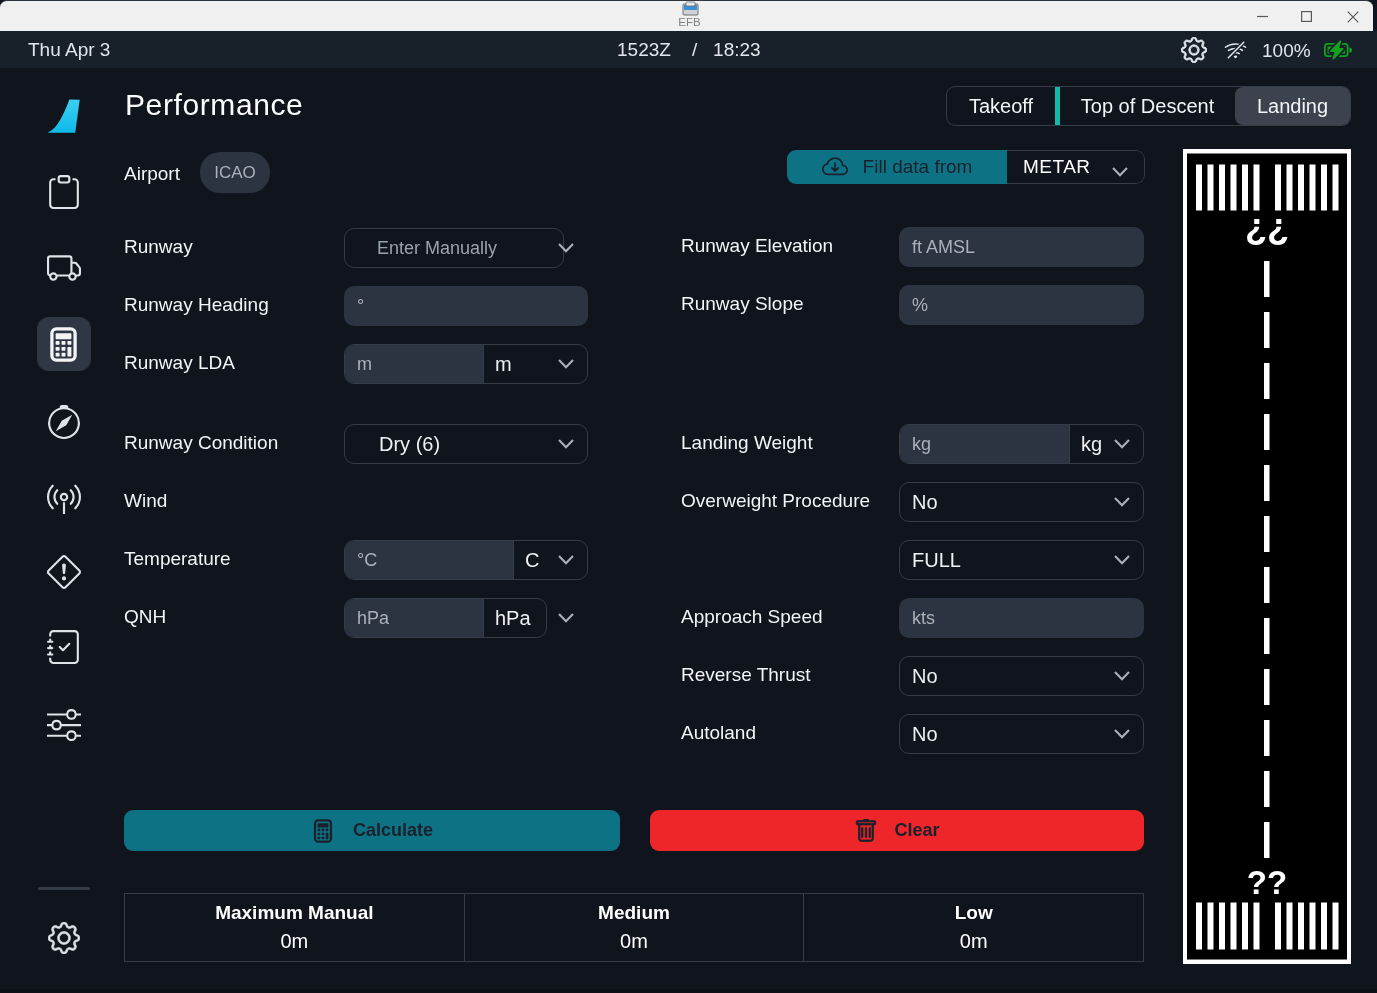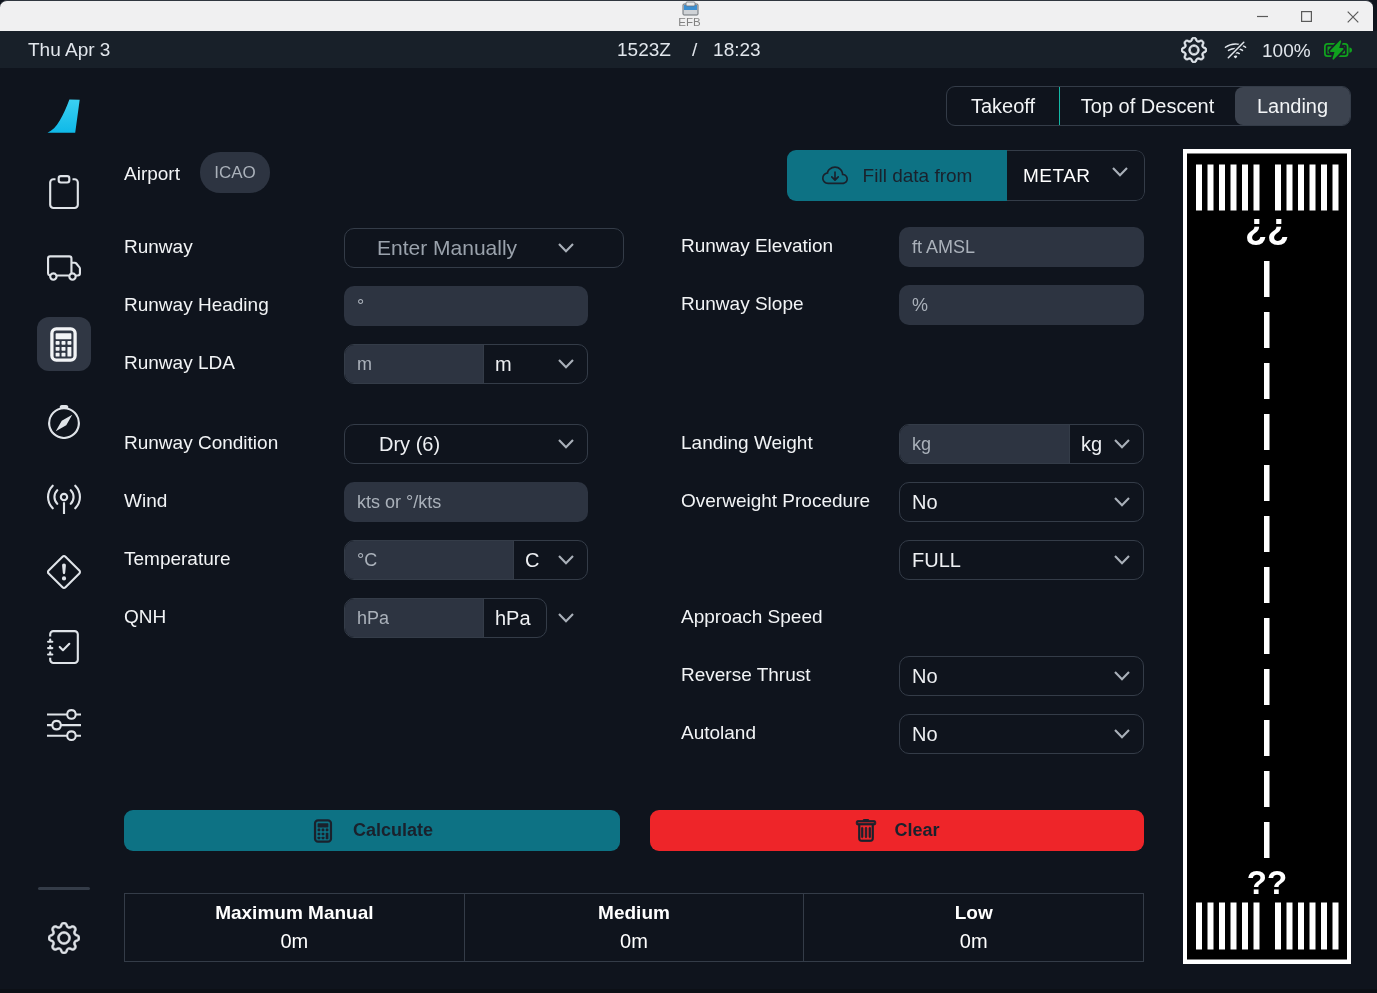--- a/index.html
+++ b/index.html
@@ -149,46 +149,47 @@
       <path fill-rule="evenodd" d="M11.5 2a1.5 1.5 0 1 0 0 3 1.5 1.5 0 0 0 0-3zM9.05 3a2.5 2.5 0 0 1 4.9 0H16v1h-2.05a2.5 2.5 0 0 1-4.9 0H0V3h9.05zM4.5 7a1.5 1.5 0 1 0 0 3 1.5 1.5 0 0 0 0-3zM2.05 8a2.5 2.5 0 0 1 4.9 0H16v1H6.95a2.5 2.5 0 0 1-4.9 0H0V8h2.05zm9.45 4a1.5 1.5 0 1 0 0 3 1.5 1.5 0 0 0 0-3zm-2.45 1a2.5 2.5 0 0 1 4.9 0H16v1h-2.05a2.5 2.5 0 0 1-4.9 0H0v-1h9.05z"></path>
     </svg>
 
   <div class="abs" style="left:38px; top:887px; width:52px; height:3px; background:#343c48; border-radius:2px;"></div>
 
   <svg class="abs" style="left:48px; top:922px;" width="32" height="32" viewBox="0 0 16 16" fill="#dfe3e8" stroke="#dfe3e8" stroke-width="0.3">
       <path d="M8 4.754a3.246 3.246 0 1 0 0 6.492 3.246 3.246 0 0 0 0-6.492zM5.754 8a2.246 2.246 0 1 1 4.492 0 2.246 2.246 0 0 1-4.492 0z"></path>
       <path d="M9.796 1.343c-.527-1.79-3.065-1.79-3.592 0l-.094.319a.873.873 0 0 1-1.255.52l-.292-.16c-1.64-.892-3.433.902-2.54 2.541l.159.292a.873.873 0 0 1-.52 1.255l-.319.094c-1.79.527-1.79 3.065 0 3.592l.319.094a.873.873 0 0 1 .52 1.255l-.16.292c-.892 1.64.901 3.434 2.541 2.54l.292-.159a.873.873 0 0 1 1.255.52l.094.319c.527 1.79 3.065 1.79 3.592 0l.094-.319a.873.873 0 0 1 1.255-.52l.292.16c1.64.893 3.434-.902 2.54-2.541l-.159-.292a.873.873 0 0 1 .52-1.255l.319-.094c1.79-.527 1.79-3.065 0-3.592l-.319-.094a.873.873 0 0 1-.52-1.255l.16-.292c.893-1.64-.902-3.433-2.541-2.54l-.292.159a.873.873 0 0 1-1.255-.52l-.094-.319zm-2.633.283c.246-.835 1.428-.835 1.674 0l.094.319a1.873 1.873 0 0 0 2.693 1.115l.291-.16c.764-.415 1.6.42 1.184 1.185l-.159.292a1.873 1.873 0 0 0 1.116 2.692l.318.094c.835.246.835 1.428 0 1.674l-.319.094a1.873 1.873 0 0 0-1.115 2.693l.16.291c.415.764-.42 1.6-1.185 1.184l-.291-.159a1.873 1.873 0 0 0-2.693 1.116l-.094.318c-.246.835-1.428.835-1.674 0l-.094-.319a1.873 1.873 0 0 0-2.692-1.115l-.292.16c-.764.415-1.6-.42-1.184-1.185l.159-.291A1.873 1.873 0 0 0 1.945 8.93l-.319-.094c-.835-.246-.835-1.428 0-1.674l.319-.094A1.873 1.873 0 0 0 3.06 4.377l-.16-.292c-.415-.764.42-1.6 1.185-1.184l.292.159a1.873 1.873 0 0 0 2.692-1.115l.094-.319z"></path>
     </svg>
 
+  <div class="abs" style="left:125px; top:88px; color:#fbfcfd; font-size:30px; font-weight:500; letter-spacing:0.6px;">Performance</div>
 
   <div class="abs" style="left:946px; top:86px; width:405px; height:40px; border:1px solid #343c48; border-radius:9px; display:flex; color:#f2f4f6; font-size:20px;">
-    <div style="width:113px; display:flex; align-items:center; justify-content:center; border-right:1px solid #14b8a6;">Takeoff</div>
+    <div style="width:113px; display:flex; align-items:center; justify-content:center; border-right:5px solid #14b8a6;">Takeoff</div>
     <div style="width:175px; display:flex; align-items:center; justify-content:center;">Top of Descent</div>
     <div style="width:115px; display:flex; align-items:center; justify-content:center; background:#3c434f; border-radius:8px;">Landing</div>
   </div>
 
   <div class="label" style="left:124px; top:152px; line-height:44px;">Airport</div>
   <div class="input" style="left:200px; top:152px; width:70px; height:41px; line-height:41px; text-align:center; padding-left:0; font-size:17px;border-radius:20px;">ICAO</div>
 
-  <div class="abs" style="left:787px; top:150px; width:358px; height:51px; border-radius:9px; overflow:hidden; display:flex;">
+  <div class="abs" style="left:787px; top:150px; width:358px; height:34px; border-radius:9px; overflow:hidden; display:flex;">
     <div style="width:220px; background:#0d7284; display:flex; align-items:center; justify-content:center; color:#1a212c; font-size:19px;">
       <svg width="26" height="26" viewBox="0 0 16 16" fill="#1a212c" style="margin-right:15px;">
           <path fill-rule="evenodd" d="M7.646 10.854a.5.5 0 0 0 .708 0l2-2a.5.5 0 0 0-.708-.708L8.5 9.293V5.5a.5.5 0 0 0-1 0v3.793L6.354 8.146a.5.5 0 1 0-.708.708l2 2z"></path>
           <path d="M4.406 3.342A5.53 5.53 0 0 1 8 2c2.69 0 4.923 2 5.166 4.579C14.758 6.804 16 8.137 16 9.773 16 11.569 14.502 13 12.687 13H3.781C1.708 13 0 11.366 0 9.318c0-1.763 1.266-3.223 2.942-3.593.143-.863.698-1.723 1.464-2.383zm.653.757c-.757.653-1.153 1.44-1.153 2.056v.448l-.445.049C2.064 6.805 1 7.952 1 9.318 1 10.785 2.23 12 3.781 12h8.906C13.98 12 15 10.988 15 9.773c0-1.216-1.02-2.228-2.313-2.228h-.5v-.5C12.188 4.825 10.328 3 8 3a4.53 4.53 0 0 0-2.941 1.1z"></path>
         </svg>
       Fill data from
     </div>
     <div style="flex:1; border:1px solid #343c48; border-left:none; border-radius:0 9px 9px 0; color:#fff; font-size:19px; display:flex; align-items:center; padding-left:16px; letter-spacing:0.5px;">METAR</div>
   </div>
   <svg class="chev" style="left:1112px; top:167px;" viewBox="0 0 16 10">
       <path d="M1 1 L8 8.3 L15 1" fill="none" stroke="#a9b0b9" stroke-width="2.1"></path>
     </svg>
 
   <div class="label" style="left:124px; top:228px;">Runway</div>
-  <div class="select" style="left:344px; top:228px; width:280px; color:#9aa2ac; font-size:21px;padding-left:32px;">Enter Manually</div>
+  <div class="select" style="left:344px; top:228px; width:220px; color:#9aa2ac; font-size:18px;padding-left:32px;">Enter Manually</div>
   <svg class="chev" style="left:558px; top:243px;" viewBox="0 0 16 10">
       <path d="M1 1 L8 8.3 L15 1" fill="none" stroke="#a9b0b9" stroke-width="2.1"></path>
     </svg>
 
   <div class="label" style="left:124px; top:286px;">Runway Heading</div>
   <div class="input" style="left:344px; top:286px; width:244px;">°</div>
 
   <div class="label" style="left:124px; top:344px;">Runway LDA</div>
   <div class="split" style="left:344px; top:344px; width:244px;">
     <div class="in" style="width:138px;">m</div>
@@ -198,21 +199,20 @@
       <path d="M1 1 L8 8.3 L15 1" fill="none" stroke="#a9b0b9" stroke-width="2.1"></path>
     </svg>
 
   <div class="label" style="left:124px; top:424px;">Runway Condition</div>
   <div class="select" style="left:344px; top:424px; width:244px;padding-left:34px;">Dry (6)</div>
   <svg class="chev" style="left:558px; top:439px;" viewBox="0 0 16 10">
       <path d="M1 1 L8 8.3 L15 1" fill="none" stroke="#a9b0b9" stroke-width="2.1"></path>
     </svg>
 
   <div class="label" style="left:124px; top:482px;">Wind</div>
-  <div class="input" style="left:344px; top:482px; width:244px;">kts or °/kts</div>
 
   <div class="label" style="left:124px; top:540px;">Temperature</div>
   <div class="split" style="left:344px; top:540px; width:244px;">
     <div class="in" style="width:168px;">°C</div>
     <div class="unit" style="flex:1; padding-left:11px;">C</div>
   </div>
   <svg class="chev" style="left:558px; top:555px;" viewBox="0 0 16 10">
       <path d="M1 1 L8 8.3 L15 1" fill="none" stroke="#a9b0b9" stroke-width="2.1"></path>
     </svg>
 
@@ -245,20 +245,21 @@
   <svg class="chev" style="left:1114px; top:497px;" viewBox="0 0 16 10">
       <path d="M1 1 L8 8.3 L15 1" fill="none" stroke="#a9b0b9" stroke-width="2.1"></path>
     </svg>
 
   <div class="select" style="left:899px; top:540px; width:245px;">FULL</div>
   <svg class="chev" style="left:1114px; top:555px;" viewBox="0 0 16 10">
       <path d="M1 1 L8 8.3 L15 1" fill="none" stroke="#a9b0b9" stroke-width="2.1"></path>
     </svg>
 
   <div class="label" style="left:681px; top:598px;">Approach Speed</div>
+  <div class="input" style="left:899px; top:598px; width:245px;">kts</div>
 
   <div class="label" style="left:681px; top:656px;">Reverse Thrust</div>
   <div class="select" style="left:899px; top:656px; width:245px;">No</div>
   <svg class="chev" style="left:1114px; top:671px;" viewBox="0 0 16 10">
       <path d="M1 1 L8 8.3 L15 1" fill="none" stroke="#a9b0b9" stroke-width="2.1"></path>
     </svg>
 
   <div class="label" style="left:681px; top:714px;">Autoland</div>
   <div class="select" style="left:899px; top:714px; width:245px;">No</div>
   <svg class="chev" style="left:1114px; top:729px;" viewBox="0 0 16 10">

